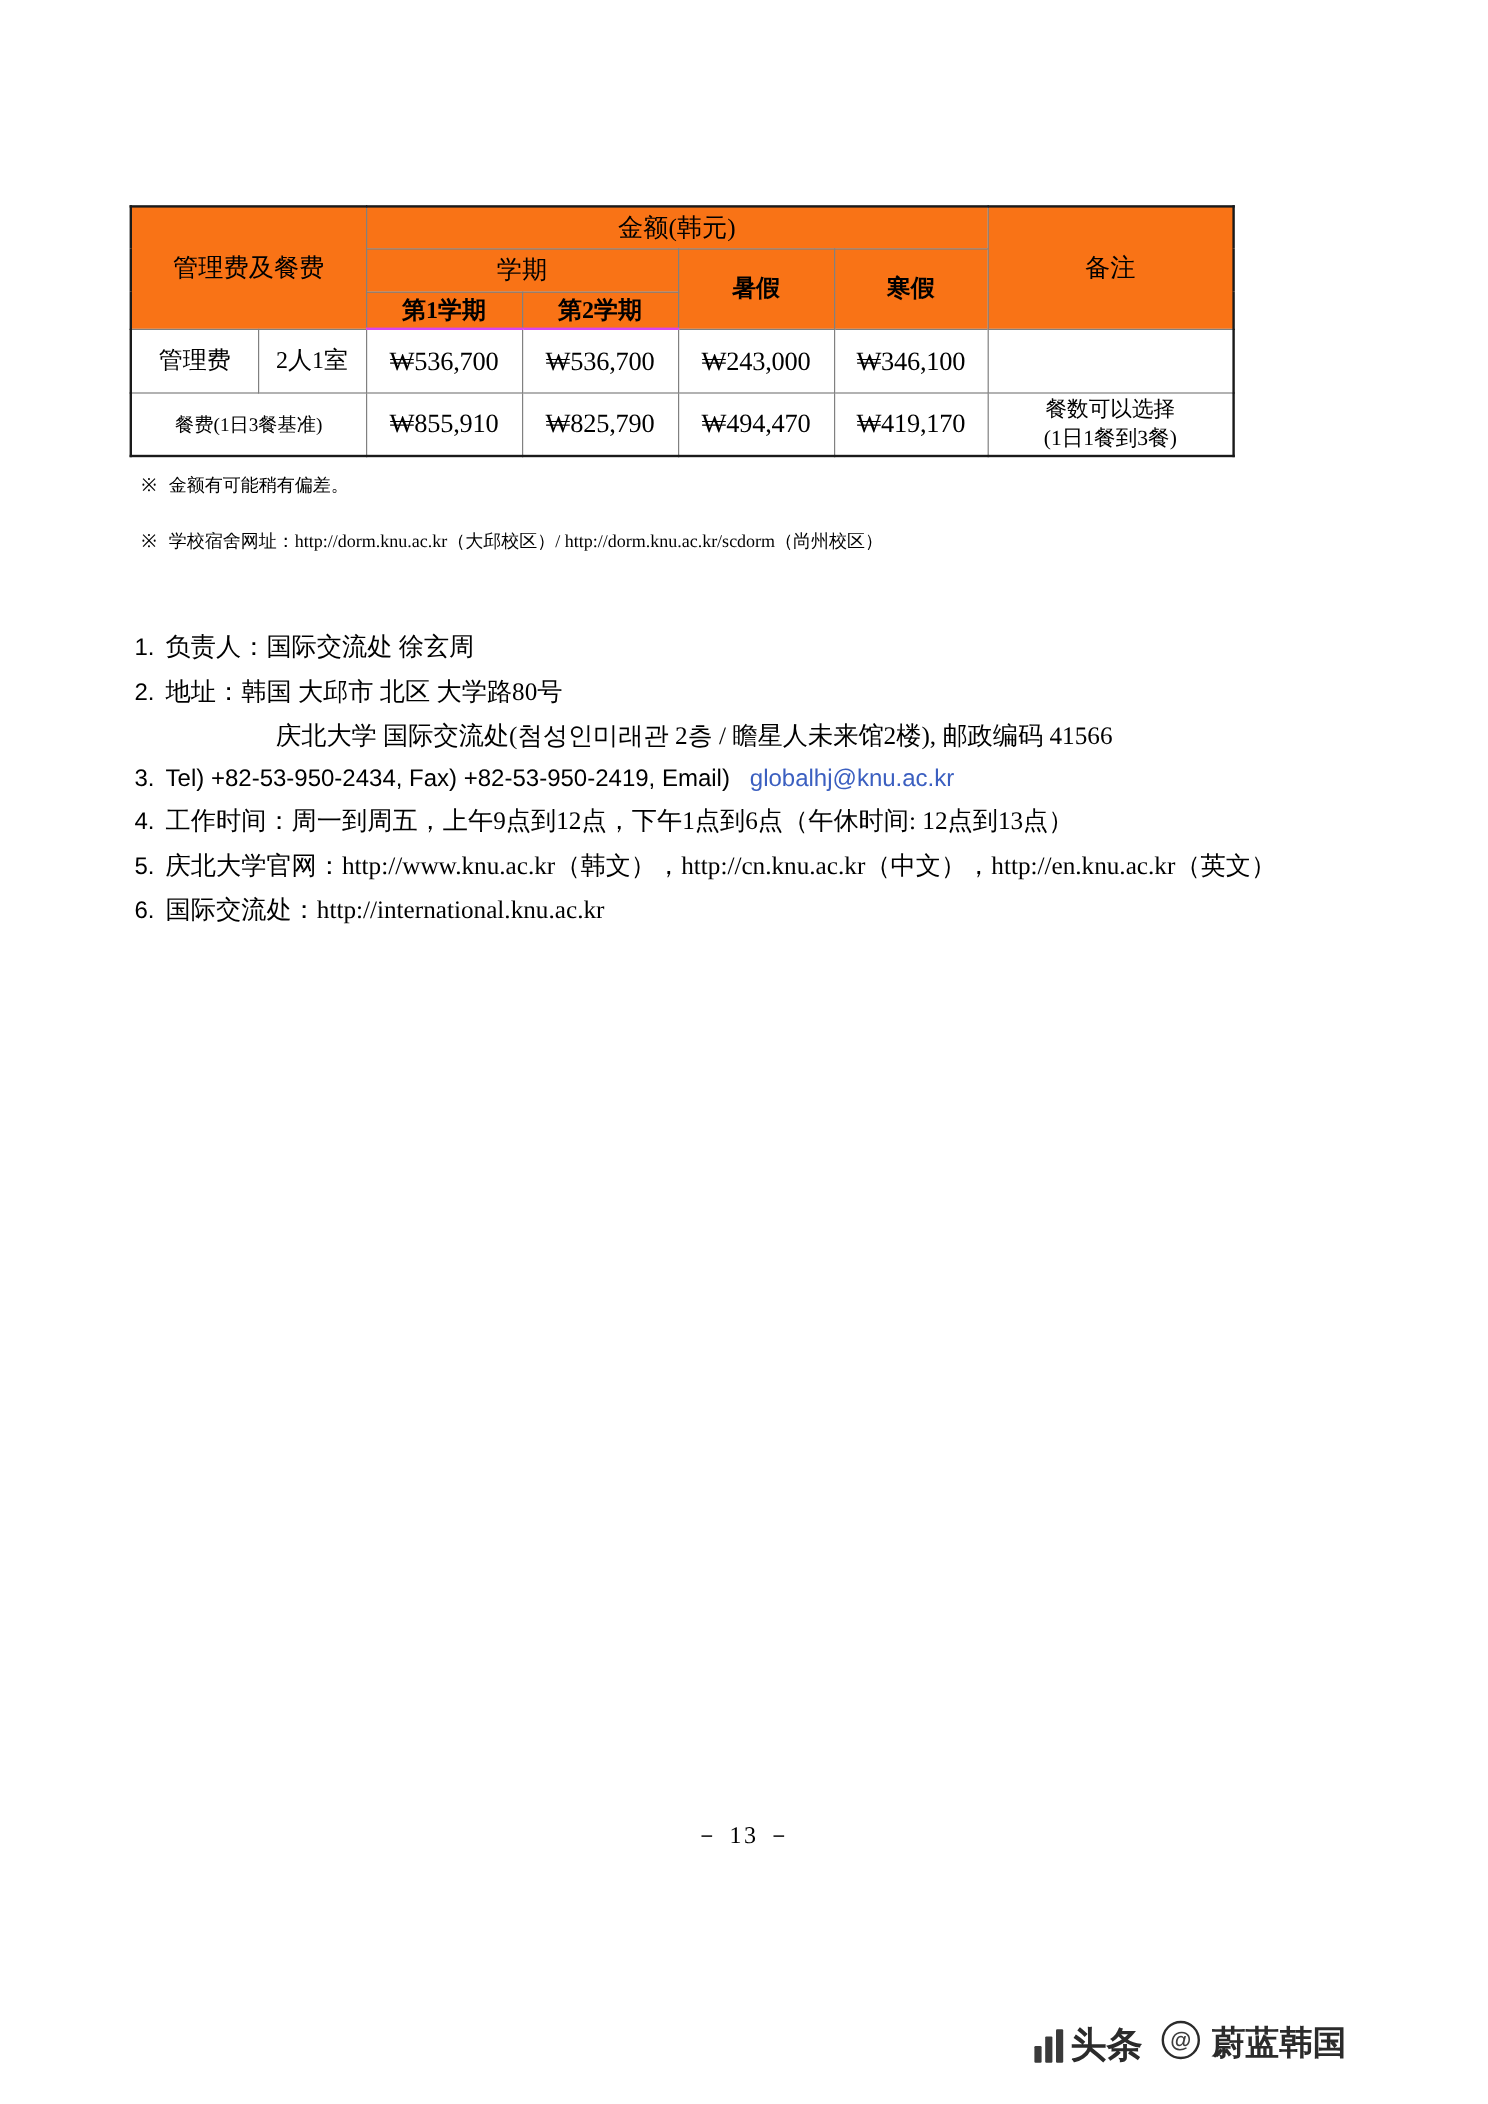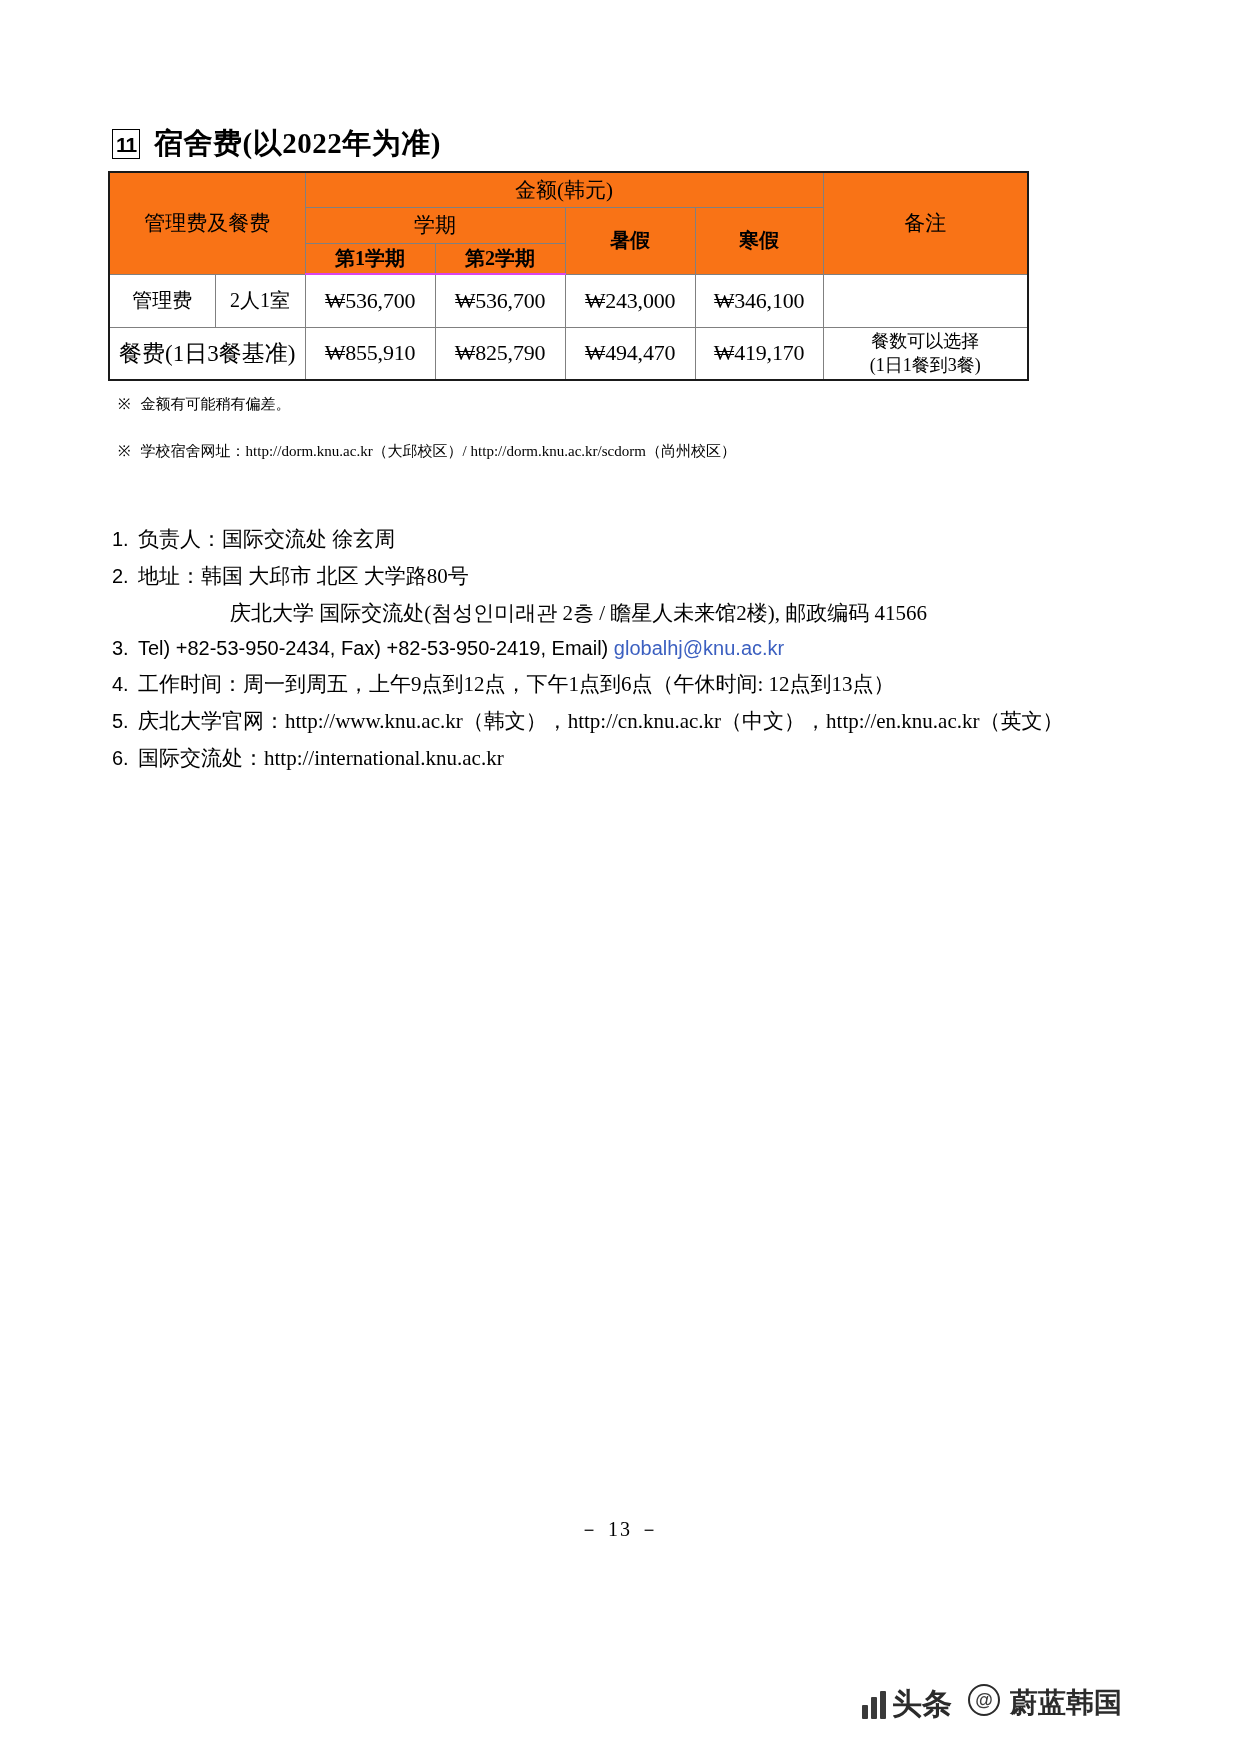--- a/index.html
+++ b/index.html
@@ -88,21 +88,21 @@
 
   .h-row1 { height: 35px; }
   .h-row2 { height: 36px; }
   .h-row3 { height: 31px; }
   .d-row  { height: 53px; }
 
   .hdr-big { font-size: 21px; }
   .hdr-sub { font-size: 20px; font-weight: bold; }
   .money { font-size: 22px; letter-spacing: -0.2px; }
   .rowlabel { font-size: 20px; }
-  .rowlabel-small { font-size: 23px; margin-top: 24px; }
+  .rowlabel-small { font-size: 16px; margin-top: 24px; }
   .remark-cell {
     font-size: 18px;
     line-height: 1.35;
   }
 
   
   .note {
     position: absolute;
     font-size: 15px;
     white-space: nowrap;
@@ -130,21 +130,21 @@
     flex: 0 0 26px;
     font-family: "Liberation Sans", sans-serif;
     font-size: 20px;
   }
   .contact-item .body { flex: 1 1 auto; }
   .addr-cont {
     font-size: 21px;
     margin: 0 0 9px 118px;
     white-space: nowrap;
   }
-  .link-blue { color: #3b5fc0; }
+  .link-blue { color: #3b5fc0; margin-left: 11px; }
   .mono-ish { font-family: "Liberation Sans", sans-serif; font-size: 20px; }
 
   
   .page-number {
     position: absolute;
     left: 0;
     top: 1516px;
     width: 1240px;
     text-align: center;
     font-size: 20px;
@@ -202,24 +202,20 @@
     font-weight: bold;
     font-size: 28px;
     color: #2b2b2b;
   }
 </style>
 </head>
 <body>
 
 <div class="page">
 
-  <div class="section-head" id="sec11">
-    <span class="sec-num">11</span>
-    <span class="sec-title">宿舍费(以2022年为准)</span>
-  </div>
 
   <div class="fee-table-wrap">
     <table class="fee">
       <colgroup>
         <col class="c-manage">
           <col class="c-room">
           <col class="c-sem1">
         <col class="c-sem2">
           <col class="c-summer">
           <col class="c-winter">

